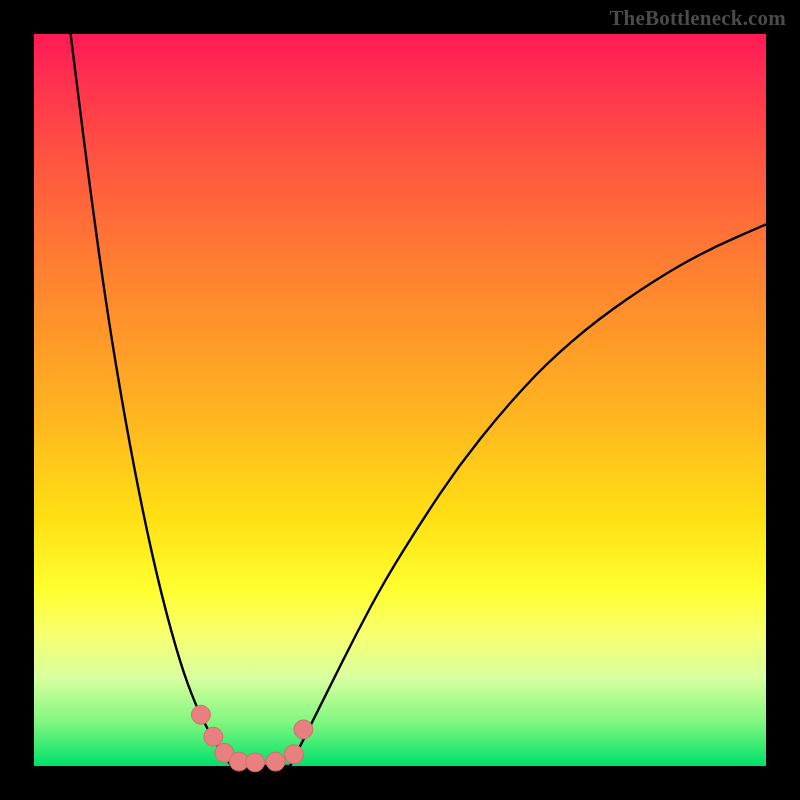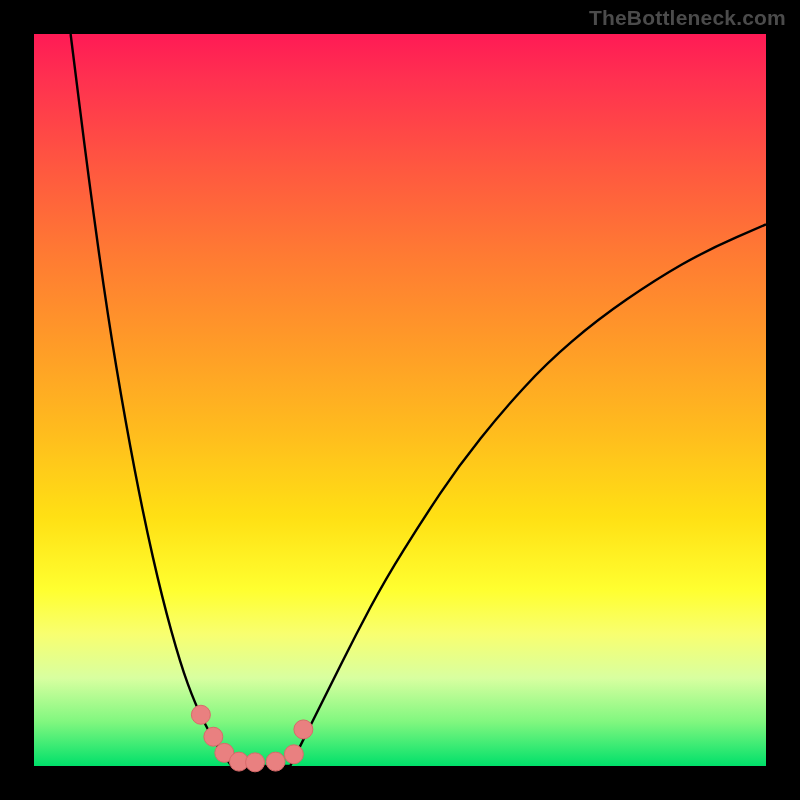--- a/index.html
+++ b/index.html
@@ -48,20 +48,21 @@
   }
   .watermark {
     position: absolute;
     top: 6px;
     right: 14px;
     color: #4b4b4b;
     font-size: 21px;
     font-weight: 600;
     letter-spacing: 0.2px;
     user-select: none;
+    font-family: Liberation Serif, serif;
   }
 </style>
 </head>
 <body>
 
 <div class="frame">
 
   <div class="watermark">TheBottleneck.com</div>
 
   <div class="plot-area">

